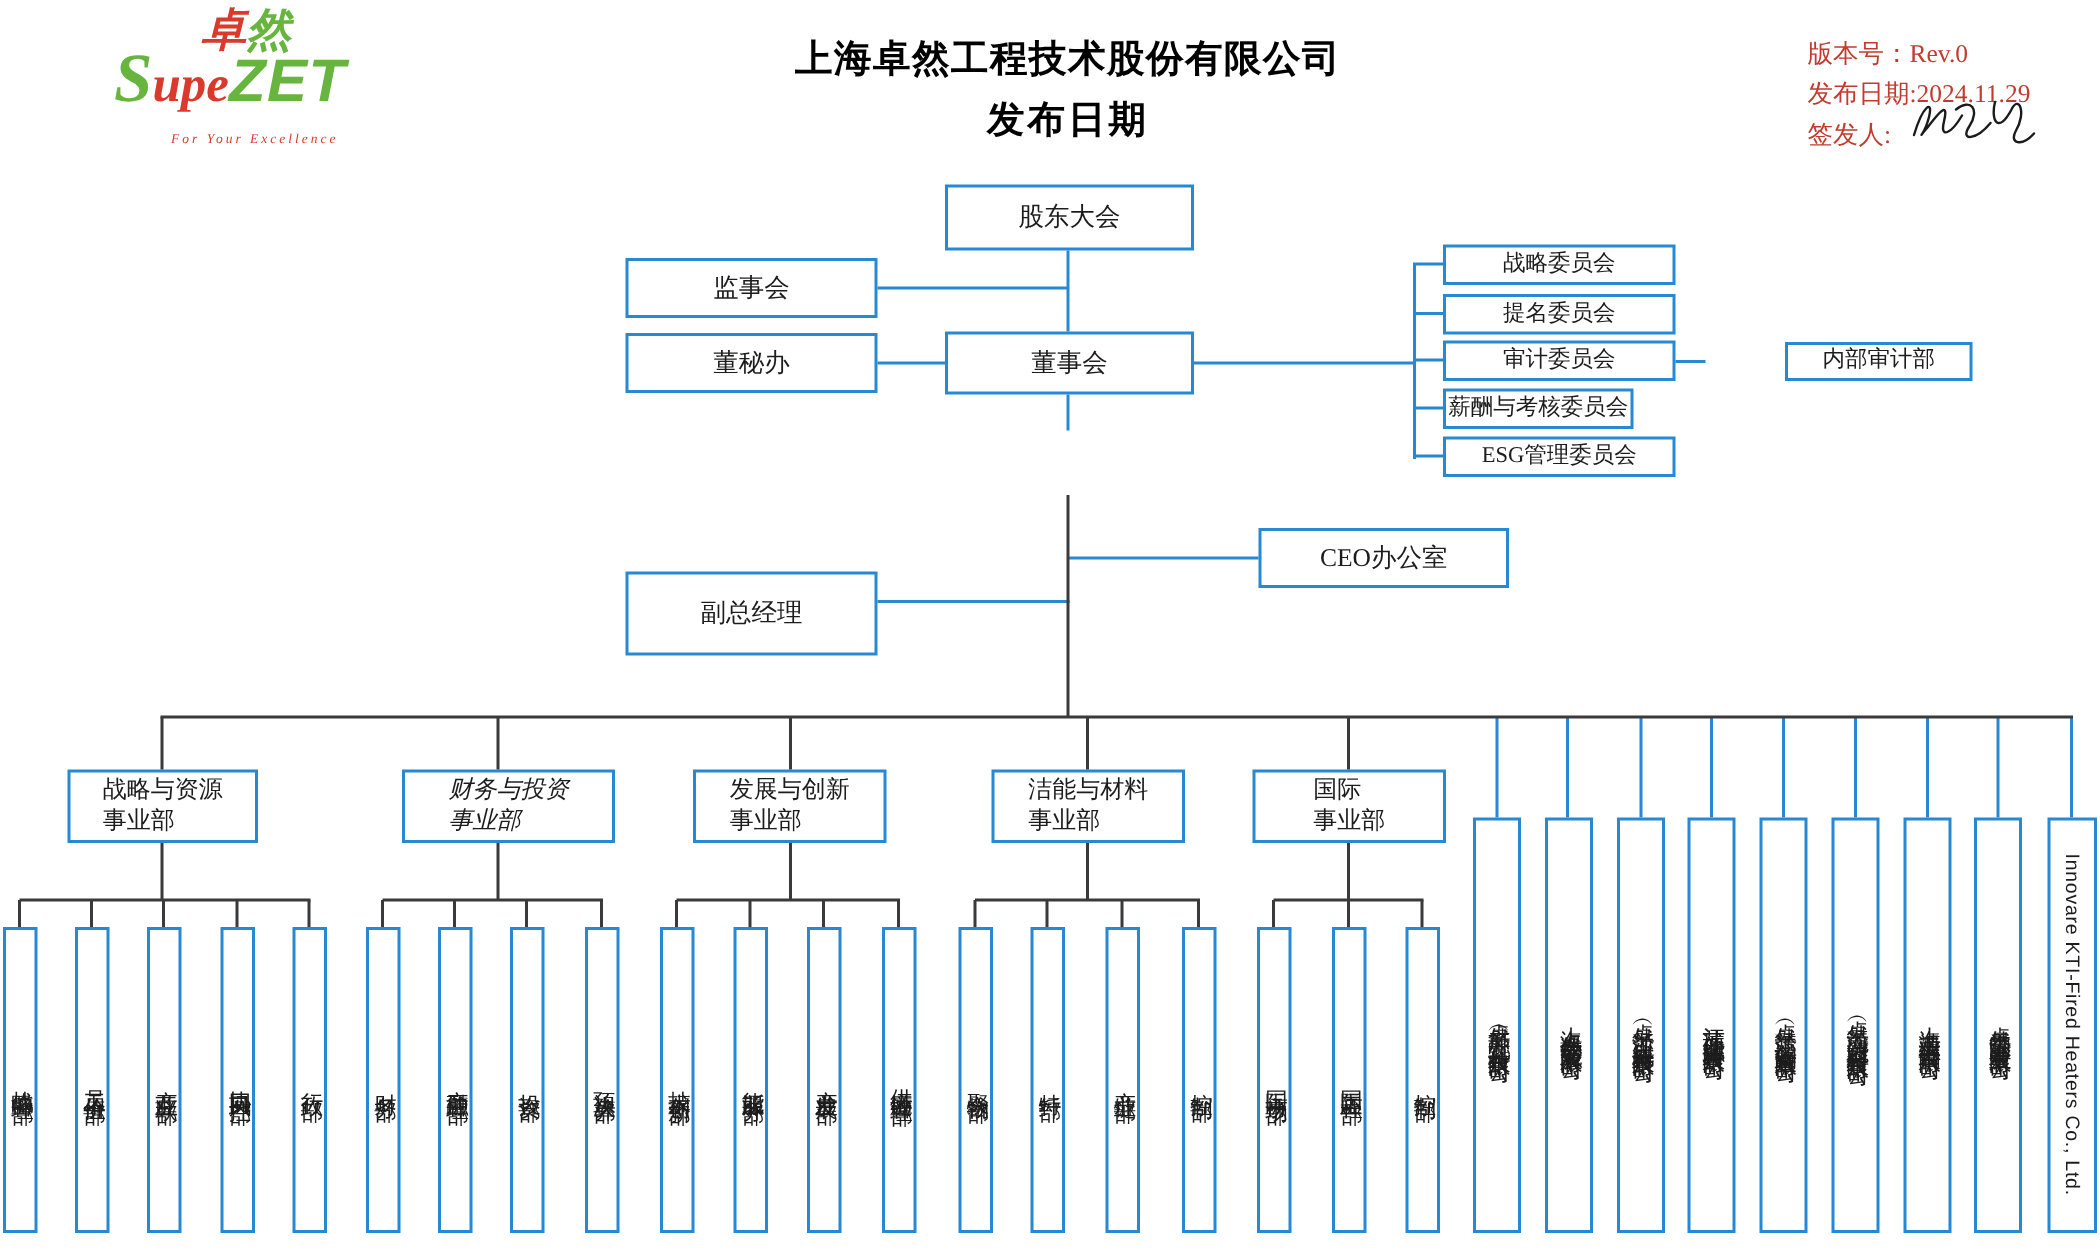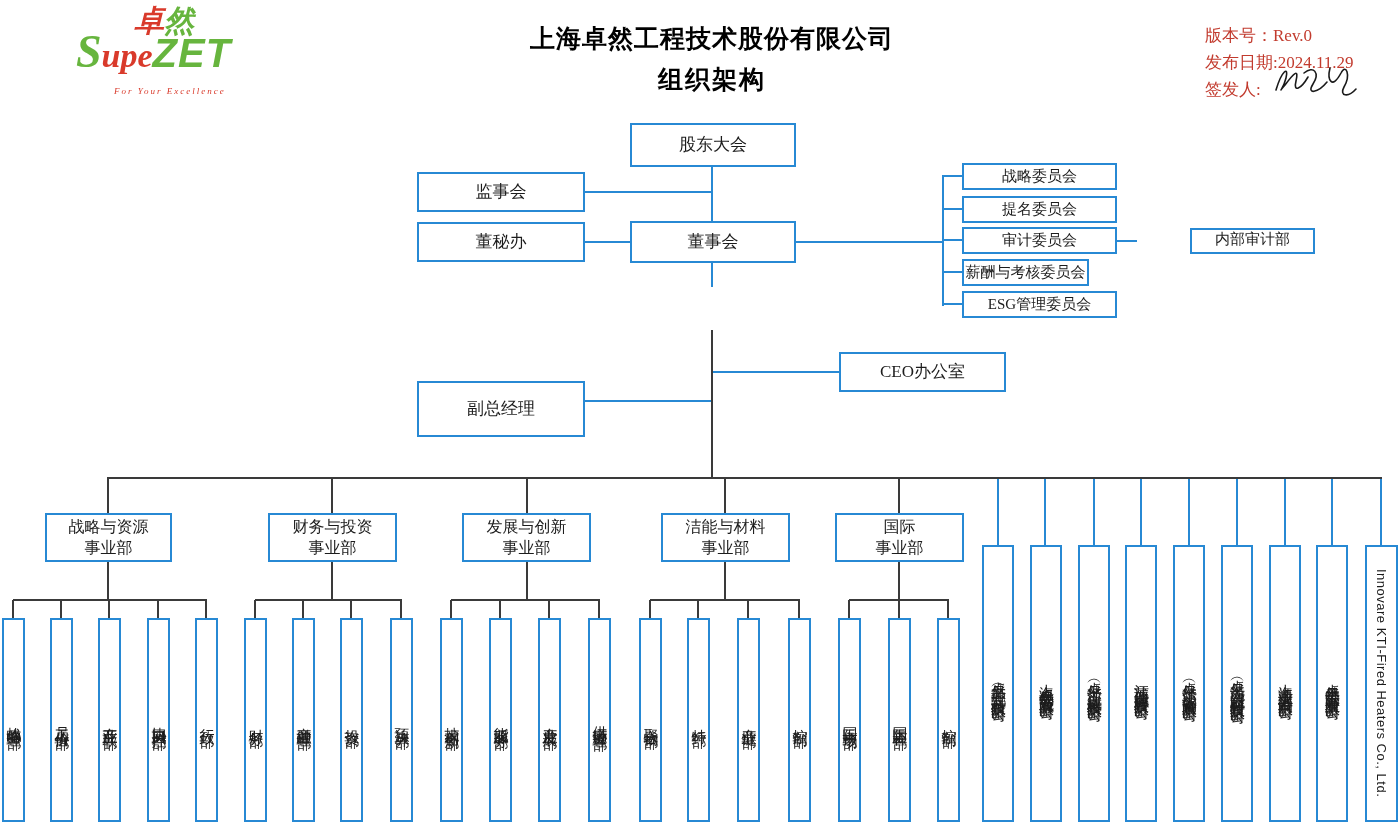--- a/index.html
+++ b/index.html
@@ -2,21 +2,21 @@
 <html><head>
 <meta charset="utf-8">
 <style>
   html,body { margin:0; padding:0; background:#ffffff; }
   body { font-family:"Liberation Serif","DejaVu Serif",serif; }
   #canvas { position:relative; width:1400px; height:834px; background:#ffffff; overflow:hidden; }
 
   
   .b { position:absolute; box-sizing:border-box; background:#ffffff; border:2px solid #2789d4;
        display:flex; align-items:center; justify-content:center; color:#1c1c1c; }
-  .b span { white-space:pre-line; text-align:center; line-height:1.3; }
+  .b span { white-space:pre-line; text-align:left; line-height:1.3; }
   .f17 span { font-size:17px; }
   .f16 span { font-size:16px; }
   .f15 span { font-size:15px; }
   .vb span { writing-mode:vertical-rl; text-orientation:mixed; letter-spacing:2px; line-height:1; }
   .vb.latin span { font-family:"Liberation Sans","DejaVu Sans",sans-serif; font-size:13px; letter-spacing:0.5px; }
 
   
   .lb, .lk { position:absolute; }
   .lb { background:#2789d4; }
   .lk { background:#3a3a3a; }
@@ -52,21 +52,21 @@
       <span class="hz-red">卓</span><span class="hz-green">然</span>
     </div>
     <div class="latin">
       <span class="l-s">S</span><span class="l-upe">upe</span><span class="l-zet">ZET</span>
     </div>
     <div class="tag">For Your Excellence</div>
   </div>
 
   <div class="title">
     <div class="t1">上海卓然工程技术股份有限公司</div>
-    <div class="t2">组织架构</div>
+    <div class="t2">发布日期</div>
   </div>
 
   <div class="meta">
     <div class="row">版本号：Rev.0</div>
     <div class="row">发布日期:2024.11.29</div>
     <div class="row">签发人:</div>
   </div>
   <svg class="sig" width="96" height="48" viewBox="0 0 96 48">
     <path d="M8 32 C14 12, 21 8, 18 20 C15 32, 9 36, 17 27 C26 15, 31 10, 28 23 C25 35, 33 31, 40 19
              M36 15 C46 7, 52 15, 45 26 C38 37, 50 35, 59 24
@@ -108,21 +108,21 @@
       <span>ESG管理委员会</span>
     </div>
   <div class="b f15" style="left:1190px;top:228px;width:125px;height:26px;font-family:Liberation Mono, monospace;">
       <span>内部审计部</span>
     </div>
 
   <div class="b f16" style="left:45px;top:513px;width:127px;height:49px;">
       <span>战略与资源
 事业部</span>
     </div>
-  <div class="b f16" style="left:268px;top:513px;width:129px;height:49px;">
+  <div class="b f16" style="left:268px;top:513px;width:142px;height:49px;font-style:italic;">
       <span>财务与投资
 事业部</span>
     </div>
   <div class="b f16" style="left:462px;top:513px;width:129px;height:49px;">
       <span>发展与创新
 事业部</span>
     </div>
   <div class="b f16" style="left:661px;top:513px;width:129px;height:49px;">
       <span>洁能与材料
 事业部</span>

